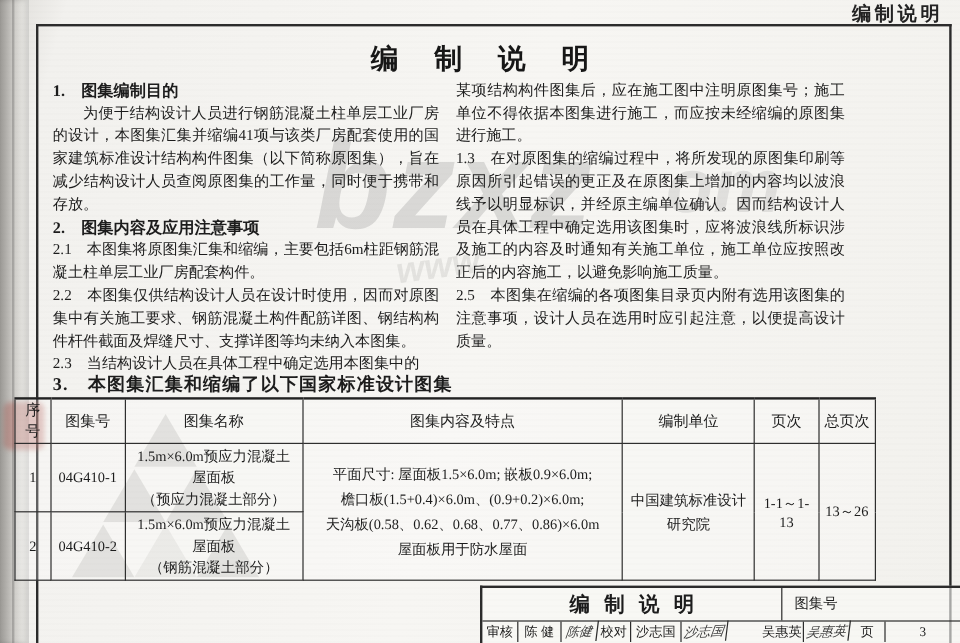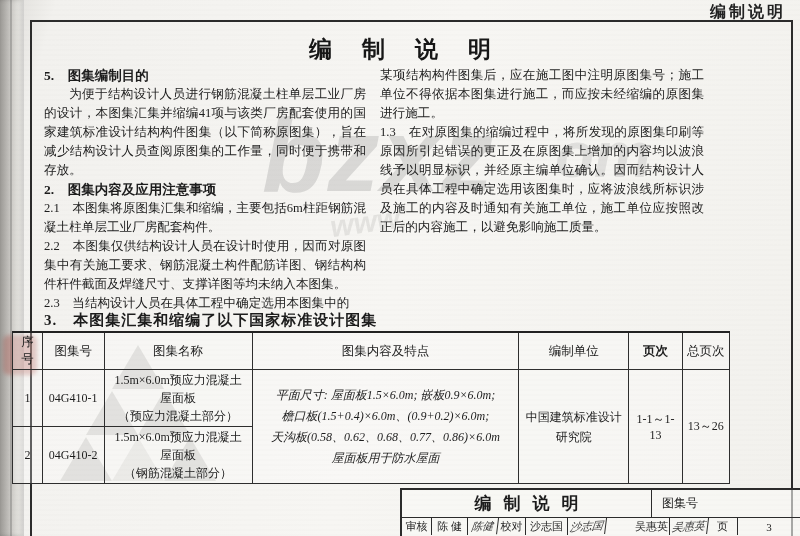--- a/index.html
+++ b/index.html
@@ -49,21 +49,21 @@
   .sec3{position:absolute;left:44px;top:311px;font-size:15px;font-weight:bold;letter-spacing:1px;}
 
   table.atlas{position:absolute;left:12px;top:331px;width:718px;border-collapse:collapse;
     font-size:12px;background:rgba(255,255,255,.25);}
   table.atlas th,table.atlas td{border:1px solid #2e2e2e;padding:1px 3px;text-align:center;
     font-weight:normal;color:#1c1c1c;}
   table.atlas thead th{height:22px;font-size:12.5px;border-top:2px solid #222;}
   table.atlas td{height:57px;}
   .pre{white-space:pre-line;}
   td.name{line-height:18px;}
-  td.content{text-align:left;padding-left:8px;line-height:21px;font-style:italic;}
+  td.content{text-align:left;padding-left:8px;line-height:21px;}
   td.unit{line-height:20px;}
 
   .titleblock{position:absolute;right:0px;bottom:0px;width:400px;height:48px;
     border:2px solid #2b2b2b;border-right-width:0;border-bottom-width:0;background:rgba(250,250,247,.6);}
   .tb-row{display:flex;width:100%;}
   .tb-row1{height:27px;}
   .tb-row2{height:18px;border-top:1px solid #2b2b2b;}
   .tb-cell{border-right:1px solid #2b2b2b;display:flex;align-items:center;justify-content:center;
     font-size:11px;overflow:hidden;white-space:nowrap;}
   .tb-cell:last-child{border-right:none;}
@@ -95,44 +95,45 @@
     <div class="tri" style="left:0px;top:92px;position:absolute;"></div>
     <div class="tri" style="left:52px;top:92px;position:absolute;opacity:.6;"></div>
     <div class="tri" style="left:104px;top:92px;position:absolute;"></div>
   </div>
   <div class="wm-stamp"></div>
 
   <h1 class="title">编制说明</h1>
 
   <div class="columns">
     <div class="col left">
-      <p class="h">5.　图集编制目的</p>
+      <p class="h">1.　图集编制目的</p>
       <p class="indent">为便于结构设计人员进行钢筋混凝土柱单层工业厂房的设计，本图集汇集并缩编41项与该类厂房配套使用的国家建筑标准设计结构构件图集（以下简称原图集），旨在减少结构设计人员查阅原图集的工作量，同时便于携带和存放。</p>
       <p class="h">2.　图集内容及应用注意事项</p>
       <p>2.1　本图集将原图集汇集和缩编，主要包括6m柱距钢筋混凝土柱单层工业厂房配套构件。</p>
       <p>2.2　本图集仅供结构设计人员在设计时使用，因而对原图集中有关施工要求、钢筋混凝土构件配筋详图、钢结构构件杆件截面及焊缝尺寸、支撑详图等均未纳入本图集。</p>
       <p>2.3　当结构设计人员在具体工程中确定选用本图集中的</p>
     </div>
     <div class="col right">
       <p>某项结构构件图集后，应在施工图中注明原图集号；施工单位不得依据本图集进行施工，而应按未经缩编的原图集进行施工。</p>
       <p>1.3　在对原图集的缩编过程中，将所发现的原图集印刷等原因所引起错误的更正及在原图集上增加的内容均以波浪线予以明显标识，并经原主编单位确认。因而结构设计人员在具体工程中确定选用该图集时，应将波浪线所标识涉及施工的内容及时通知有关施工单位，施工单位应按照改正后的内容施工，以避免影响施工质量。</p>
+      <p>2.5　本图集在缩编的各项图集目录页内附有选用该图集的注意事项，设计人员在选用时应引起注意，以便提高设计质量。</p>
     </div>
   </div>
 
   <div class="sec3">3.　本图集汇集和缩编了以下国家标准设计图集</div>
 
   <table class="atlas">
     <thead>
       <tr>
         <th style="width:30px;">序号</th>
         <th style="width:62px;">图集号</th>
         <th style="width:150px;">图集名称</th>
         <th style="width:270px;">图集内容及特点</th>
         <th style="width:112px;font-family:Liberation Mono, monospace;">编制单位</th>
-        <th style="width:54px;font-weight:bold;">页次</th>
+        <th style="width:54px;">页次</th>
         <th style="width:48px;">总页次</th>
       </tr>
     </thead>
     <tbody>
       <tr>
         <td>1</td>
         <td>04G410-1</td>
         <td class="name pre">1.5m×6.0m预应力混凝土
 屋面板
 （预应力混凝土部分）</td>

